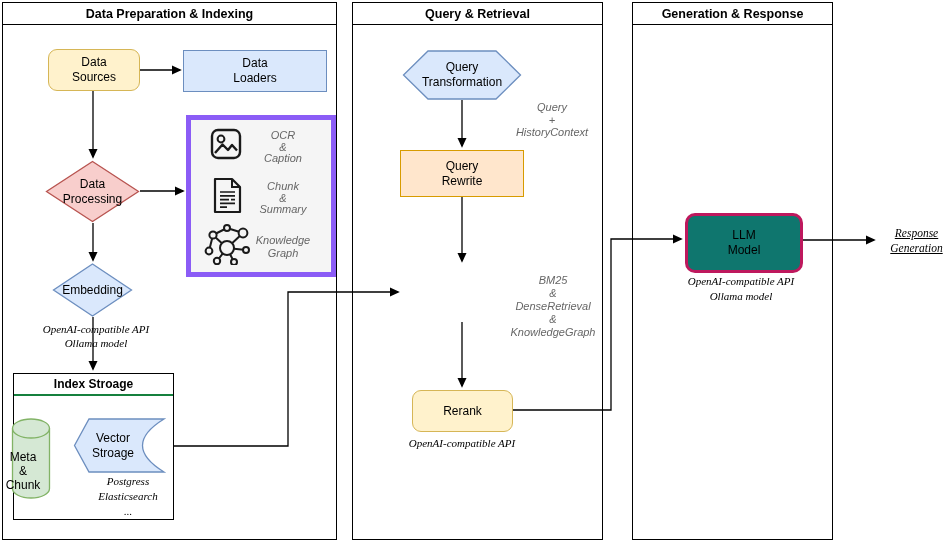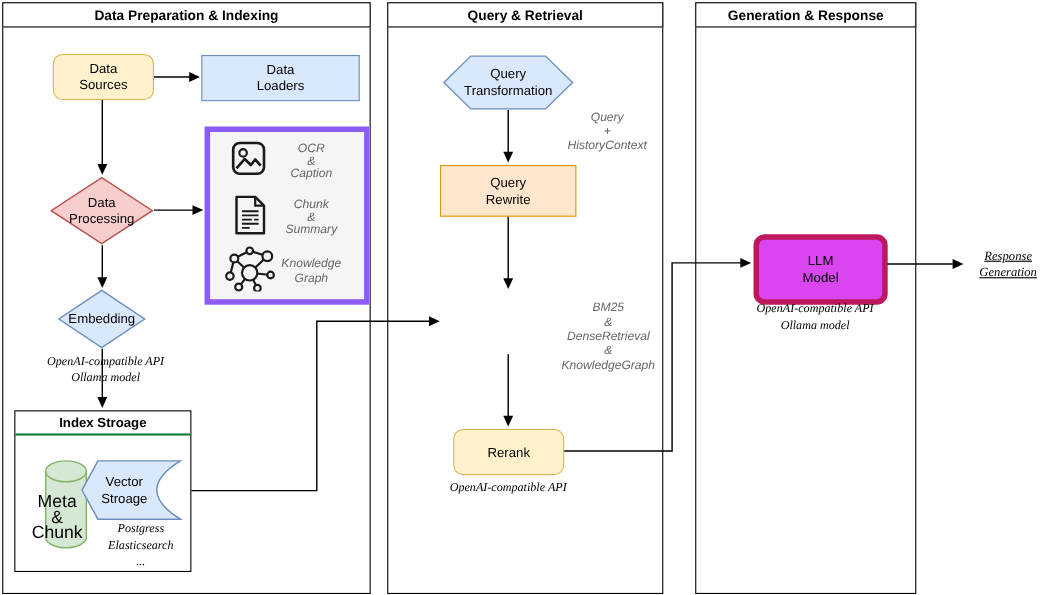--- a/index.html
+++ b/index.html
@@ -15,21 +15,21 @@
 
   .node{position:absolute;display:flex;align-items:center;justify-content:center;
         text-align:center;font-size:12px;line-height:15px;z-index:10;}
   .node svg.shape{position:absolute;left:0;top:0;overflow:visible;}
   .node .label{position:relative;z-index:2;}
   .label span{display:block;}
 
   .rounded-yellow{background:#FFF2CC;border:1px solid #D6B656;border-radius:9px;}
   .rect-blue{background:#DAE8FC;border:1px solid #6C8EBF;}
   .rect-orange{background:#FFE6CC;border:1px solid #D79B00;}
-  .rounded-blue{background:#d946ef;border:5px solid #be185d;border-radius:10px;}
+  .rounded-blue{background:#0f766e;border:3px solid #be185d;border-radius:10px;}
 
   .graybox{position:absolute;background:#F5F5F5;border:5px solid #8b5cf6;z-index:9;text-decoration:underline;}
   .graybox .icon{position:absolute;}
   .gb-ann{position:absolute;font-style:italic;color:#666;font-size:11px;line-height:11.5px;
           text-align:center;}
   .gb-ann span{display:block;}
 
   .storage-box{position:absolute;background:#fff;border:1px solid #000;z-index:8;}
   .storage-title{position:absolute;left:0;right:0;top:0;height:20px;border-bottom:2px solid #15803d;
           display:flex;align-items:center;justify-content:center;font-weight:bold;font-size:12px;}
@@ -166,21 +166,21 @@
     <span>OpenAI-compatible API</span>
     <span>Ollama model</span>
   </div>
 
   <div class="storage-box" style="left:13px;top:373px;width:159px;height:145px;">
     <div class="storage-title">
       <span>Index Stroage</span>
     </div>
   </div>
 
-  <div class="node" style="left:40px;top:417px;width:24px;height:83px;font-size:16px;line-height:14px;">
+  <div class="node" style="left:11px;top:417px;width:24px;height:83px;font-size:12px;line-height:14px;">
     <svg class="shape" width="40" height="83">
       <path d="M1.5,11.5 A18.5,9.5 0 0 1 38.5,11.5 L38.5,71.5 A18.5,9.5 0 0 1 1.5,71.5 Z" fill="#D5E8D4" stroke="#82B366" stroke-width="1.3"></path>
       <path d="M1.5,11.5 A18.5,9.5 0 0 0 38.5,11.5" fill="none" stroke="#82B366" stroke-width="1.3"></path>
     </svg>
     <div class="label" style="margin-top:24px;">
       <span>Meta</span>
       <span>&amp;</span>
       <span>Chunk</span>
     </div>
   </div>

